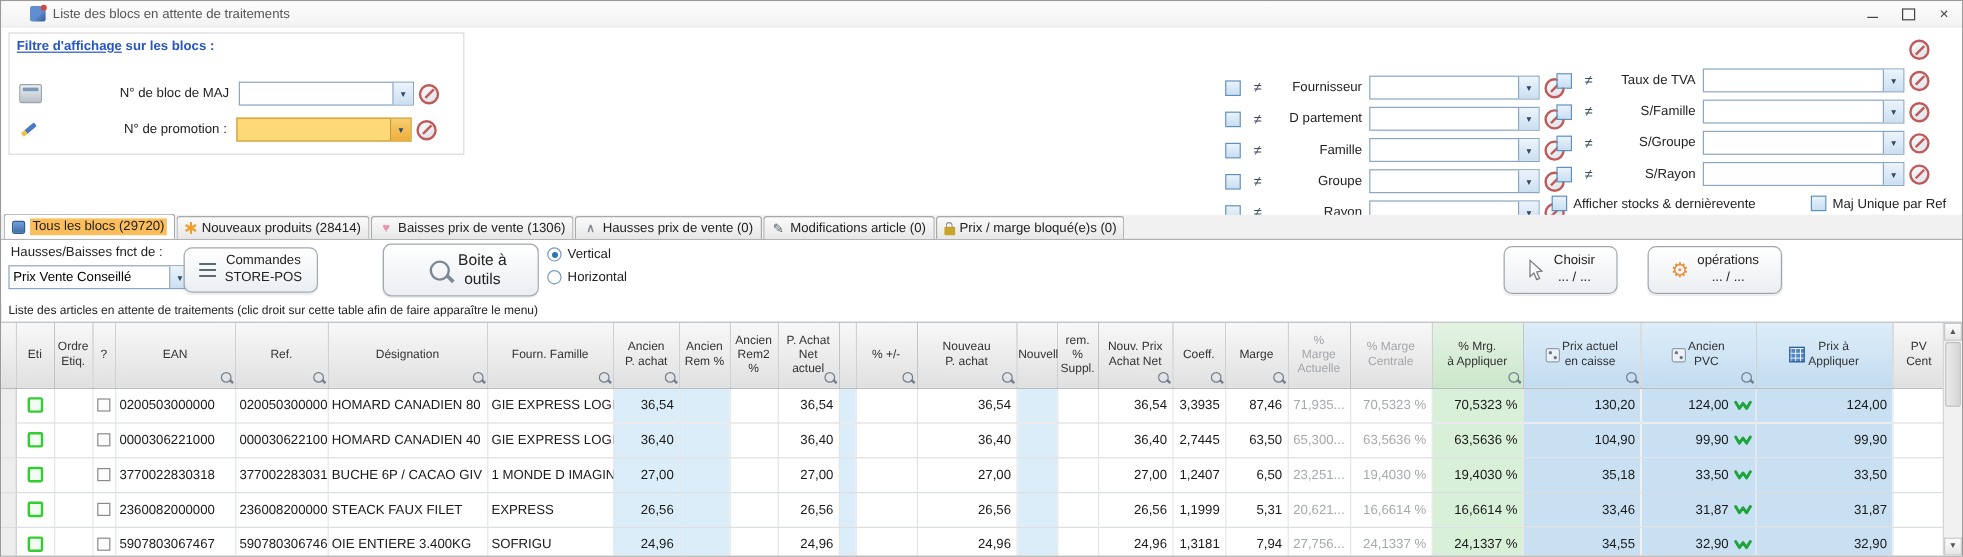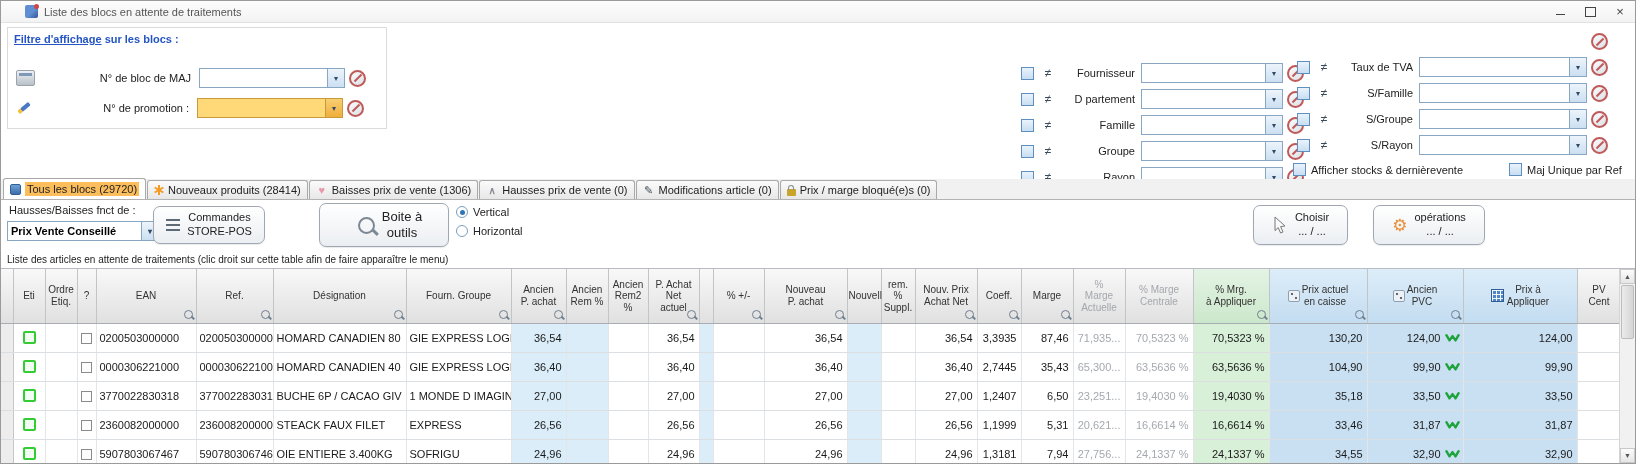--- a/index.html
+++ b/index.html
@@ -72,21 +72,21 @@
   .new-star-icon::after{transform:rotate(-60deg);}
   .heart-icon::before{content:'♥';color:#E897AC;font-size:11px;}
   .up-icon::before{content:'∧';color:#8A8F96;font-weight:bold;font-size:10px;}
   .pencil-icon::before{content:'✎';color:#4A5560;font-size:11px;}
   .lock-icon{position:relative;width:9px;height:7px;background:#C8A42A;border-radius:1px;margin-top:4px;}
   .lock-icon::before{content:'';position:absolute;left:1px;top:-4px;width:4px;height:4px;border:1.5px solid #8A8F96;
     border-bottom:none;border-radius:3px 3px 0 0;}
   
   .toolbar{position:absolute;top:199px;left:0;right:0;height:54px;background:#FFF;}
   .fnct-label{position:absolute;left:8px;top:4px;font-size:11px;color:#222;}
-  .fnct-combo{position:absolute;left:6px;top:21px;width:152px;font-weight:bold;}
+  .fnct-combo{position:absolute;left:6px;top:21px;width:152px;}
   .toolbtn{position:absolute;display:flex;align-items:center;justify-content:center;gap:7px;padding:0 8px;
     border:1px solid #9FA8B2;border-radius:7px;background:linear-gradient(#FFFFFF,#EBEEF2);
     font-family:inherit;font-size:11px;color:#222;box-shadow:0 1px 1px rgba(0,0,0,.08);box-sizing:border-box;}
   .btn-lines{display:flex;flex-direction:column;line-height:1.25;text-align:center;}
   .btn-lines.big{font-size:13px;}
   .btn-commandes{left:152px;top:6px;width:112px;height:38px;}
   .btn-boite{left:318px;top:3px;width:130px;height:44px;padding-left:20px;}
   .btn-choisir{left:1252px;top:5px;width:95px;height:40px;}
   .btn-ops{left:1372px;top:5px;width:112px;height:40px;}
   .list-icon{width:14px;height:12px;flex:none;background:repeating-linear-gradient(to bottom,#5E6A76 0 2px,transparent 2px 5px);}
@@ -402,21 +402,21 @@
         <thead>
           <tr>
             <th class=""><span class="hl"></span></th>
             <th class=""><span class="hl">Eti</span></th>
             <th class=""><span class="hl">Ordre
 Etiq.</span></th>
             <th class=""><span class="hl">?</span></th>
             <th class=""><span class="hl">EAN</span><span class="mag"></span></th>
             <th class=""><span class="hl">Ref.</span><span class="mag"></span></th>
             <th class=""><span class="hl">Désignation</span><span class="mag"></span></th>
-            <th class=""><span class="hl">Fourn. Groupe</span><span class="mag"></span></th>
+            <th class=""><span class="hl">Fourn. Famille</span><span class="mag"></span></th>
             <th class=""><span class="hl">Ancien
 P. achat</span><span class="mag"></span></th>
             <th class=""><span class="hl">Ancien
 Rem %</span></th>
             <th class=""><span class="hl">Ancien
 Rem2 %</span></th>
             <th class=""><span class="hl">P. Achat
 Net
 actuel</span><span class="mag"></span></th>
             <th class=""><span class="hl"></span></th>
@@ -492,21 +492,21 @@
             <td class="cblue"></td>
             <td class=""></td>
             <td class="num">36,40</td>
             <td class="cblue"></td>
             <td class="num"></td>
             <td class="num">36,40</td>
             <td class="cblue"></td>
             <td class=""></td>
             <td class="num">36,40</td>
             <td class="num">2,7445</td>
-            <td class="num">35,43</td>
+            <td class="num">63,50</td>
             <td class="num gray">65,300...</td>
             <td class="num gray">63,5636 %</td>
             <td class="num cgreen">63,5636 %</td>
             <td class="num cpricel">104,90</td>
             <td class="num cpricel rel"><span>99,90</span><span class="wicon"><svg width="15" height="9" viewBox="0 0 16 9">
                   <path d="M1.5 1.5 L4.8 7 L8 2.5 L11.2 7 L14.5 1.5" fill="none" stroke="#1FA33C" stroke-width="2.6" stroke-linecap="round" stroke-linejoin="round"></path>
                 </svg></span></td>
             <td class="num cpricel">99,90</td>
             <td class="num"></td>
           </tr>

